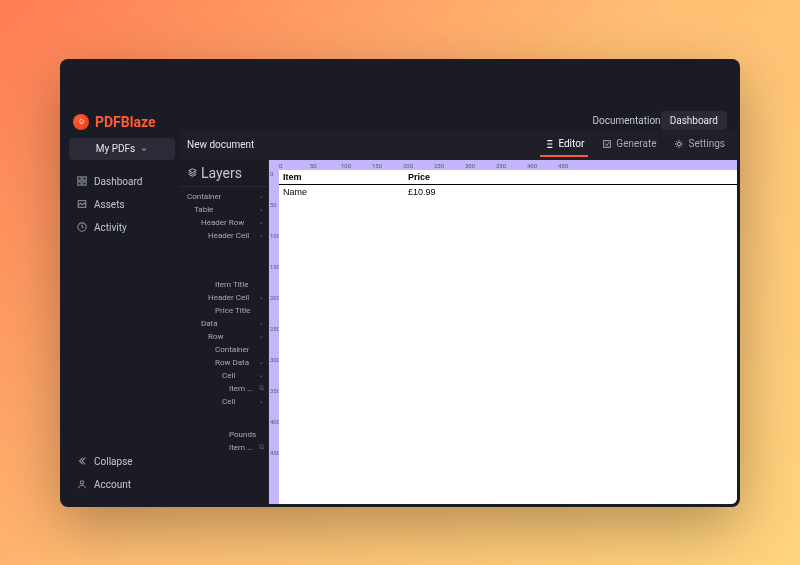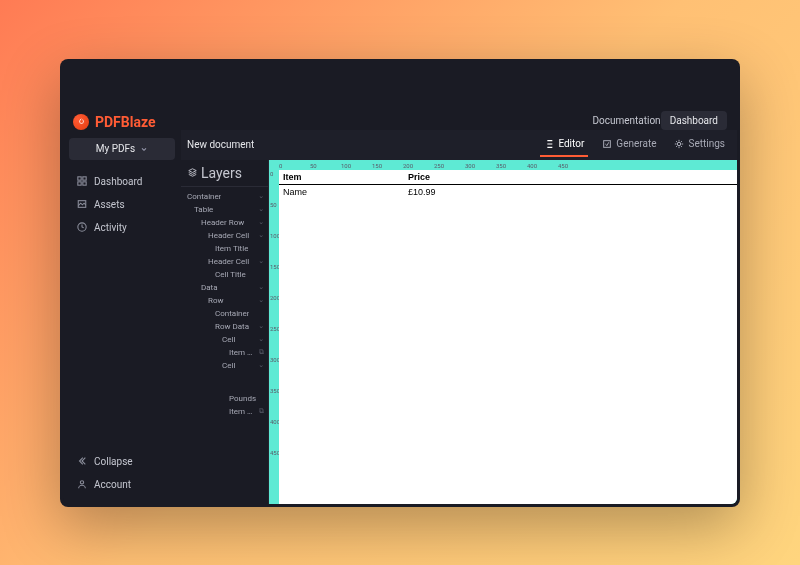--- a/index.html
+++ b/index.html
@@ -133,21 +133,21 @@
 .tree-row {
   display: flex; align-items: center; color: #a7a9b5;
   font-size: 8px; height: 13px; padding-right: 4px;
   cursor: pointer; position: relative;
 }
 .tree-row .lbl { white-space: nowrap; overflow: hidden; text-overflow: ellipsis; }
 .tree-row .arrow { margin-left: auto; font-size: 7px; color: #5a5c6a; }
 .tree-row .link { font-size: 7px; color: #5a5c6a; margin-left: 4px; }
 .canvas-wrap {
   flex: 1;
-  background: #5eead4;
+  background: #c4b5fd;
   position: relative;
   overflow: hidden;
 }
 .ruler-top { position: absolute; left: 10px; right: 0; top: 0; height: 10px; }
 .ruler-tick { position: absolute; top: 2px; font-size: 6px; color: #5a5c6a; }
 .ruler-left { position: absolute; left: 0; top: 10px; bottom: 0; width: 10px; }
 .ruler-ltick { position: absolute; left: 1px; font-size: 6px; color: #5a5c6a; }
 .page {
   position: absolute; left: 10px; top: 10px; right: 0; bottom: 0;
   background: #fff; color: #000;
@@ -310,29 +310,29 @@
                   <span class="arrow">⌄</span>
                 </div>
                 <div class="tree-row" style="padding-left: 20px;">
                   <span class="lbl">Header Row</span>
                   <span class="arrow">⌄</span>
                 </div>
                 <div class="tree-row" style="padding-left: 27px;">
                   <span class="lbl">Header Cell</span>
                   <span class="arrow">⌄</span>
                 </div>
-                <div class="tree-row" style="padding-left: 34px;">
+                <div class="tree-row" style="padding-left: 34px; margin-top: 36px;">
                   <span class="lbl">Item Title</span>
                 </div>
                 <div class="tree-row" style="padding-left: 27px;">
                   <span class="lbl">Header Cell</span>
                   <span class="arrow">⌄</span>
                 </div>
                 <div class="tree-row" style="padding-left: 34px;">
-                  <span class="lbl">Cell Title</span>
+                  <span class="lbl">Price Title</span>
                 </div>
                 <div class="tree-row" style="padding-left: 20px;">
                   <span class="lbl">Data</span>
                   <span class="arrow">⌄</span>
                 </div>
                 <div class="tree-row" style="padding-left: 27px;">
                   <span class="lbl">Row</span>
                   <span class="arrow">⌄</span>
                 </div>
                 <div class="tree-row" style="padding-left: 34px;">

